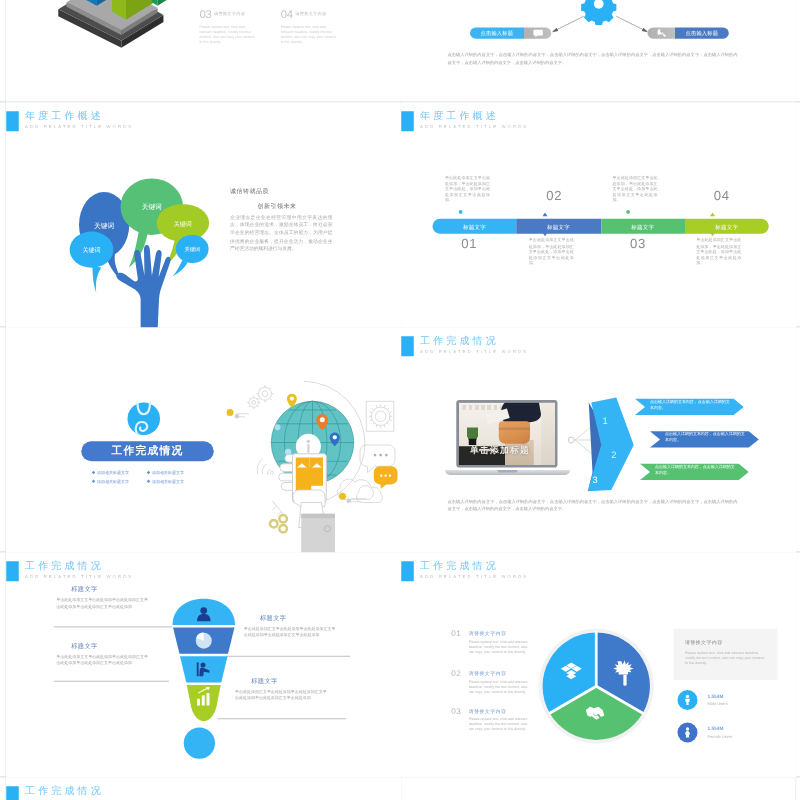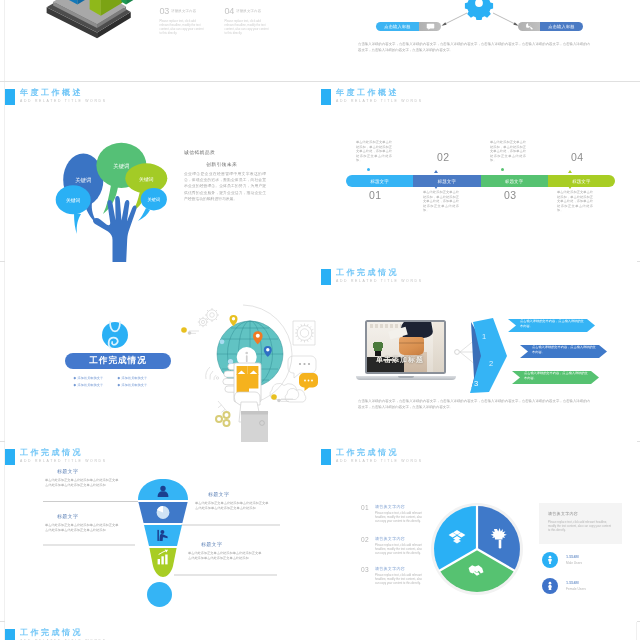--- a/index.html
+++ b/index.html
@@ -7,21 +7,21 @@
   .page{position:relative;width:640px;height:640px;background:#fff;}
   .vline{position:absolute;top:0;width:1px;height:640px;background:#dcdcdc;}
   .vline.soft{background:#f0f0f0;}
   .hline{position:absolute;left:0;width:640px;height:1px;background:#e0e0e0;}
   .slide{position:absolute;width:316px;height:180px;overflow:hidden;background:#fff;}
 
   
   .sh{position:absolute;left:-1px;top:7px;display:flex;align-items:flex-start;}
   .sh-sq{width:11px;height:16px;background:#2ab0f5;flex:0 0 auto;}
   .sh-tx{margin-left:5px;margin-top:-1px;}
-  .sh-t{font-size:8px;color:#70c6f7;letter-spacing:2.5px;font-weight:bold;line-height:10px;white-space:nowrap;}
+  .sh-t{font-size:8px;color:#70c6f7;letter-spacing:2.5px;font-weight:normal;line-height:10px;white-space:nowrap;}
   .sh-s{font-size:3.4px;color:#c0c0c0;letter-spacing:1.7px;line-height:7px;white-space:nowrap;}
 
   
   .iso-blk{position:absolute;top:106px;width:50px;}
   .iso-row{display:flex;align-items:flex-start;}
   .iso-num{font-size:9px;color:#c4c4c4;line-height:9px;font-weight:400;letter-spacing:-0.2px;}
   .iso-title{font-size:3.4px;color:#bdbdbd;margin-left:2px;margin-top:1.5px;letter-spacing:0.2px;white-space:nowrap;}
   .iso-body{font-size:2.8px;color:#cccccc;line-height:4px;margin-top:2.5px;width:45px;}
 
   

